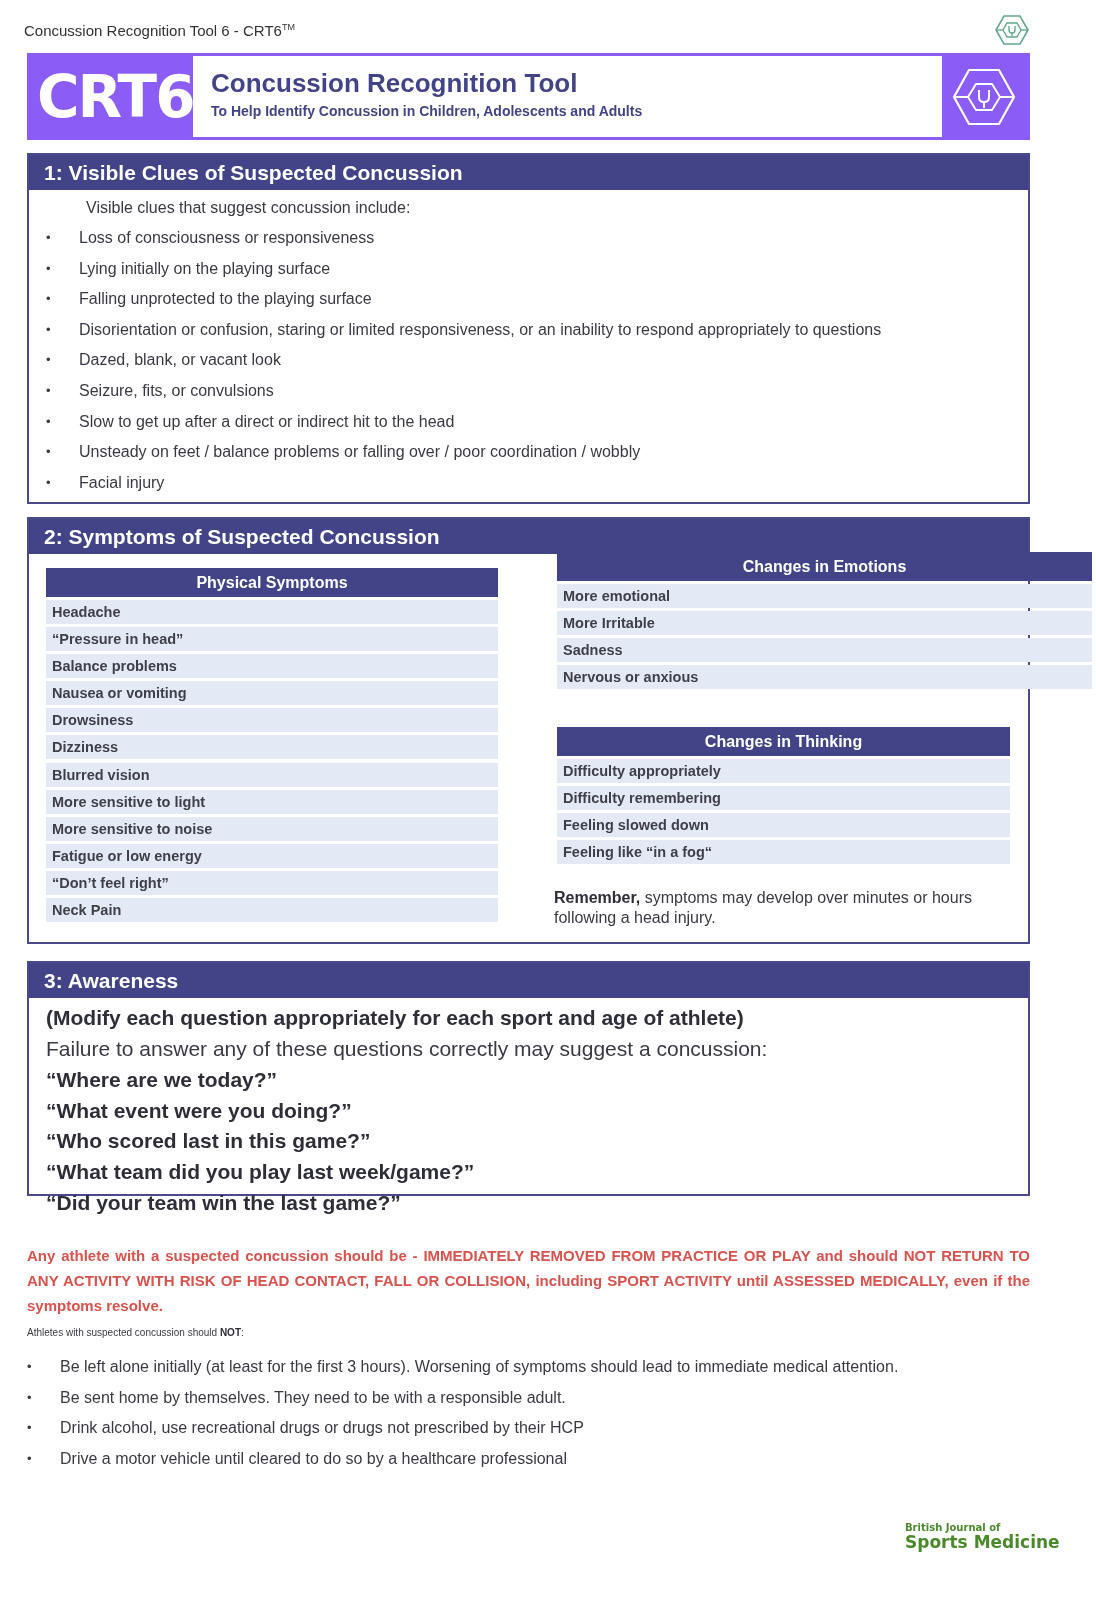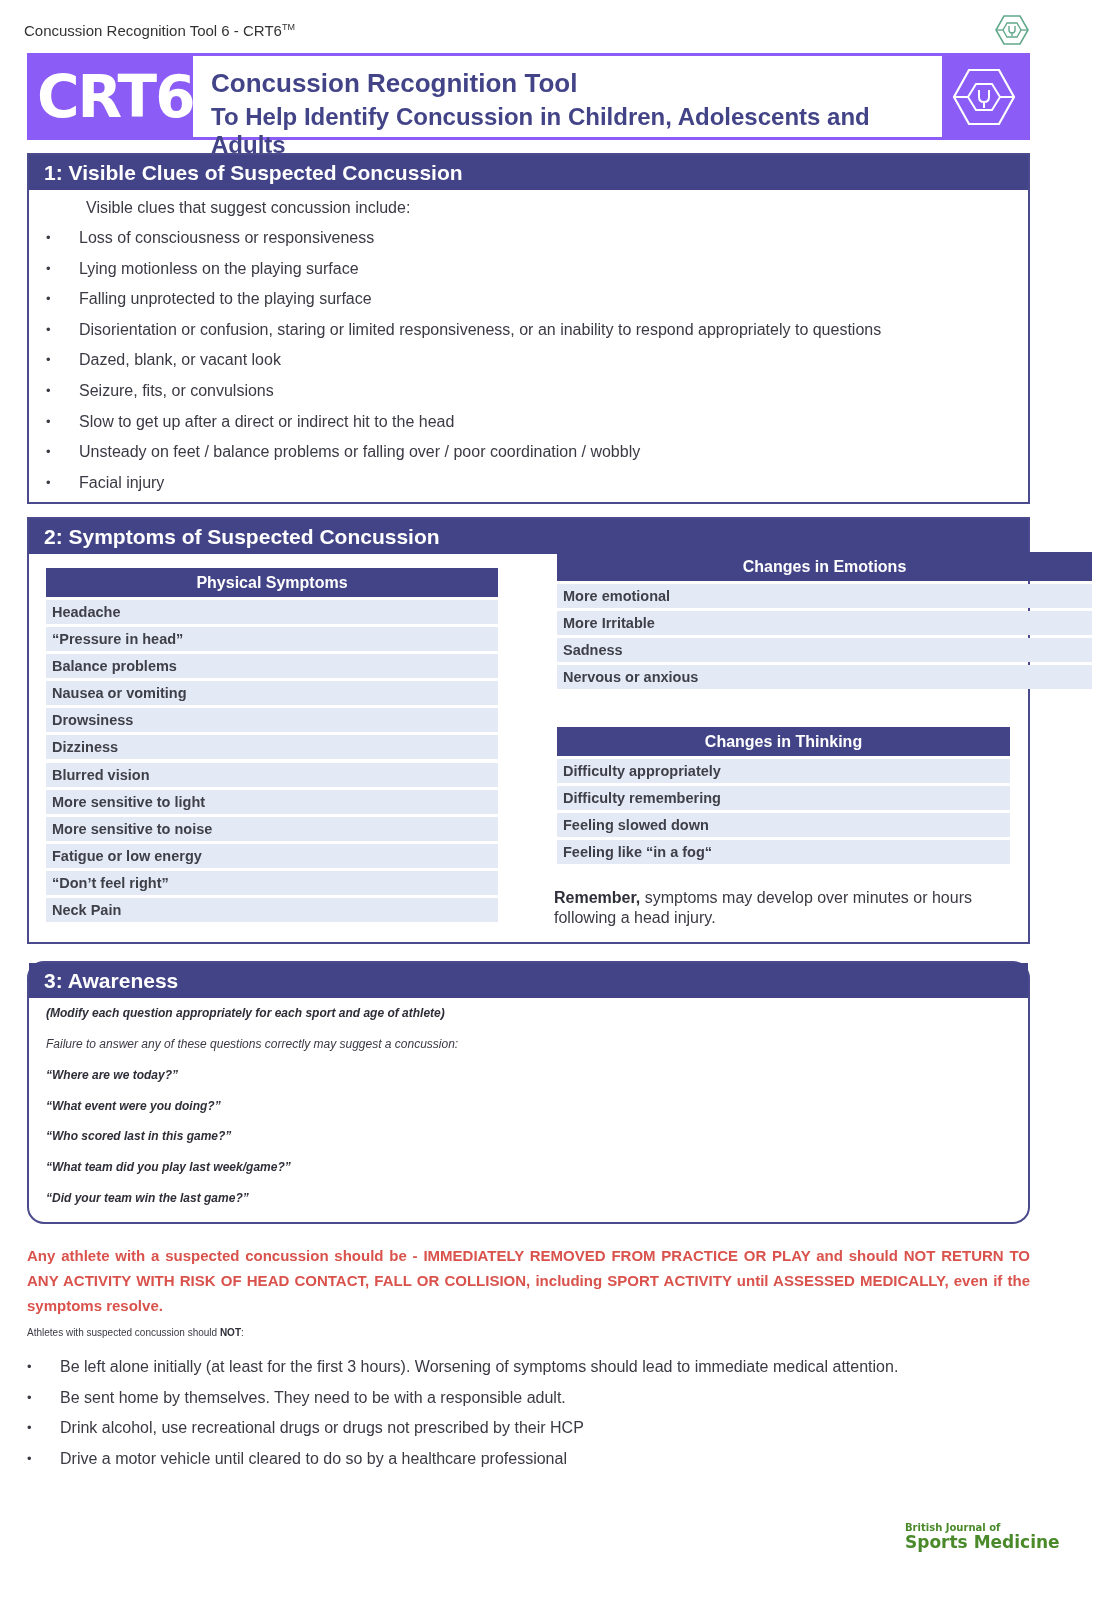--- a/index.html
+++ b/index.html
@@ -7,42 +7,42 @@
   body { font-family: "Liberation Sans", sans-serif; color: #3a3a44; position: relative; overflow: hidden; }
 
   .top-label { position: absolute; left: 24px; top: 22px; font-size: 15px; color: #333; }
   .top-label sup { font-size: 9px; vertical-align: 6px; }
   .top-icon { position: absolute; left: 994px; top: 12px; width: 36px; height: 36px; }
 
   .banner { position: absolute; left: 27px; top: 53px; width: 1003px; height: 87px; background: #8b5cf6; }
   .banner-logo { position: absolute; left: 10px; top: 10px; font-size: 58px; font-weight: 700; color: #fff; letter-spacing: -2px; font-family: "DejaVu Sans", sans-serif; }
   .banner-white { position: absolute; left: 166px; top: 3px; width: 749px; height: 81px; background: #fff; }
   .banner-title { position: absolute; left: 18px; top: 12px; font-size: 26px; font-weight: 700; color: #434488; }
-  .banner-sub { position: absolute; left: 18px; top: 47px; font-size: 24px; font-weight: 700; color: #434488; }
+  .banner-sub { position: absolute; left: 18px; top: 47px; font-size: 14px; font-weight: 700; color: #434488; }
   .banner-icon { position: absolute; left: 925px; top: 12px; width: 64px; height: 64px; }
 
   .section { position: absolute; left: 27px; width: 1003px; border: 2px solid #4a4a8c; background: #fff; }
   .section-head { background: #434488; color: #fff; font-size: 21px; font-weight: 700; height: 35px; line-height: 35px; padding-left: 15px; }
   .s1 { top: 153px; height: 351px; }
   .s2 { top: 517px; height: 427px; }
-  .s3 { top: 961px; height: 263px; border-radius: 17px; }
+  .s3 { top: 961px; height: 235px; }
 
   .intro { font-size: 16px; color: #3a3a44; position: absolute; left: 17px; }
   .bullet-list { position: absolute; left: 17px; list-style: none; }
   .bullet-list li { font-size: 16px; height: 30.6px; line-height: 30.6px; position: relative; padding-left: 33px; white-space: nowrap; }
   .bullet-list li .dot { position: absolute; left: 0; top: 0; font-size: 13px; }
 
   .symptom-table { position: absolute; }
   .tbl-head { background: #434488; color: #fff; font-weight: 700; font-size: 16px; text-align: center; height: 29px; line-height: 29px; margin-bottom: 3px; }
   .tbl-row { background: #e3eaf6; font-weight: 700; font-size: 14.5px; color: #3f3f48; height: 24px; line-height: 24px; padding-left: 6px; margin-bottom: 3.1px; }
 
   .remember { position: absolute; left: 525px; top: 369px; width: 460px; font-size: 16px; line-height: 20px; color: #3a3a44; }
   .remember b { color: #2e2e38; }
 
-  .s3-line { position: absolute; left: 17px; font-size: 12px; color: #3a3a44; white-space: nowrap; font-style: italic; }
+  .s3-line { position: absolute; left: 17px; font-size: 21px; color: #3a3a44; white-space: nowrap; }
   .s3-line.bold { font-weight: 700; color: #2e2e38; }
 
   .warning { position: absolute; left: 27px; top: 1243px; width: 1003px; font-size: 15px; font-weight: 700; color: #d9524c; line-height: 25px; text-align: justify; }
   .not-intro { position: absolute; left: 27px; top: 1327px; font-size: 10px; color: #3a3a44; }
   .not-intro b { color: #2e2e38; }
   .not-list { position: absolute; left: 27px; top: 1352px; list-style: none; }
   .not-list li { font-size: 16px; height: 30.6px; line-height: 30.6px; position: relative; padding-left: 33px; white-space: nowrap; }
   .not-list li .dot { position: absolute; left: 0; top: 0; font-size: 13px; }
 
   .bjsm { position: absolute; left: 905px; top: 1522px; color: #4a8a2a; font-family: "DejaVu Sans", sans-serif; }
@@ -75,21 +75,21 @@
     <polygon points="24,19 40,19 48,32 40,45 24,45 16,32" fill="none" stroke="#fff" stroke-width="2"></polygon>
     <path d="M27,25 v7 q0,5 5,5 q5,0 5,-5 v-7 M32,37 v6" fill="none" stroke="#fff" stroke-width="2"></path>
   </svg>
 </div>
 
 <div class="section s1">
   <div class="section-head">1: Visible Clues of Suspected Concussion</div>
   <div class="intro" style="top:44px;margin-left:40px;">Visible clues that suggest concussion include:</div>
   <ul class="bullet-list" style="top:68px;">
     <li><span class="dot">•</span><span>Loss of consciousness or responsiveness</span></li>
-    <li><span class="dot">•</span><span>Lying motionless on the playing surface</span></li>
+    <li><span class="dot">•</span><span>Lying initially on the playing surface</span></li>
     <li><span class="dot">•</span><span>Falling unprotected to the playing surface</span></li>
     <li><span class="dot">•</span><span>Disorientation or confusion, staring or limited responsiveness, or an inability to respond appropriately to questions</span></li>
     <li><span class="dot">•</span><span>Dazed, blank, or vacant look</span></li>
     <li><span class="dot">•</span><span>Seizure, fits, or convulsions</span></li>
     <li><span class="dot">•</span><span>Slow to get up after a direct or indirect hit to the head</span></li>
     <li><span class="dot">•</span><span>Unsteady on feet / balance problems or falling over / poor coordination / wobbly</span></li>
     <li><span class="dot">•</span><span>Facial injury</span></li>
   </ul>
 </div>
 

